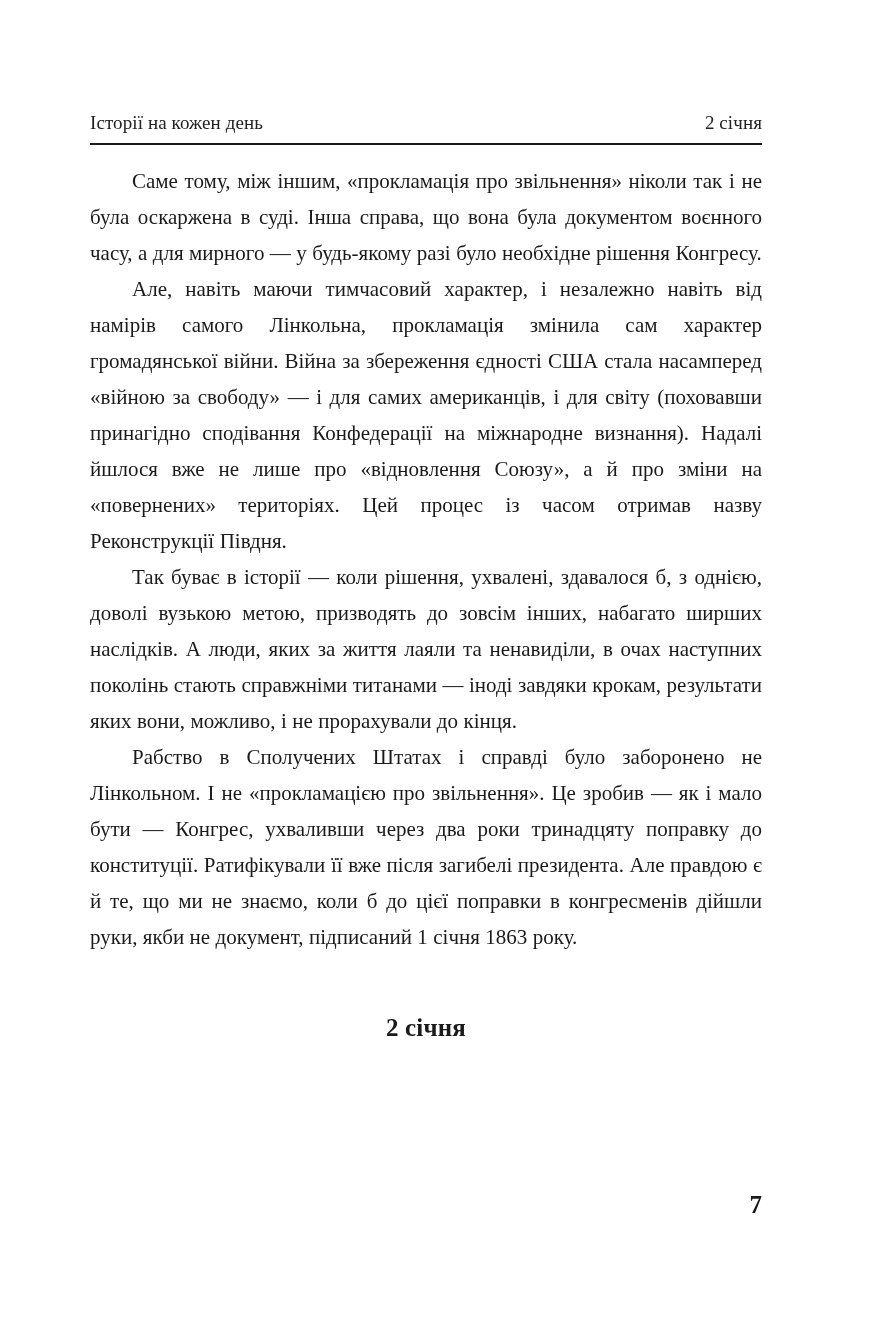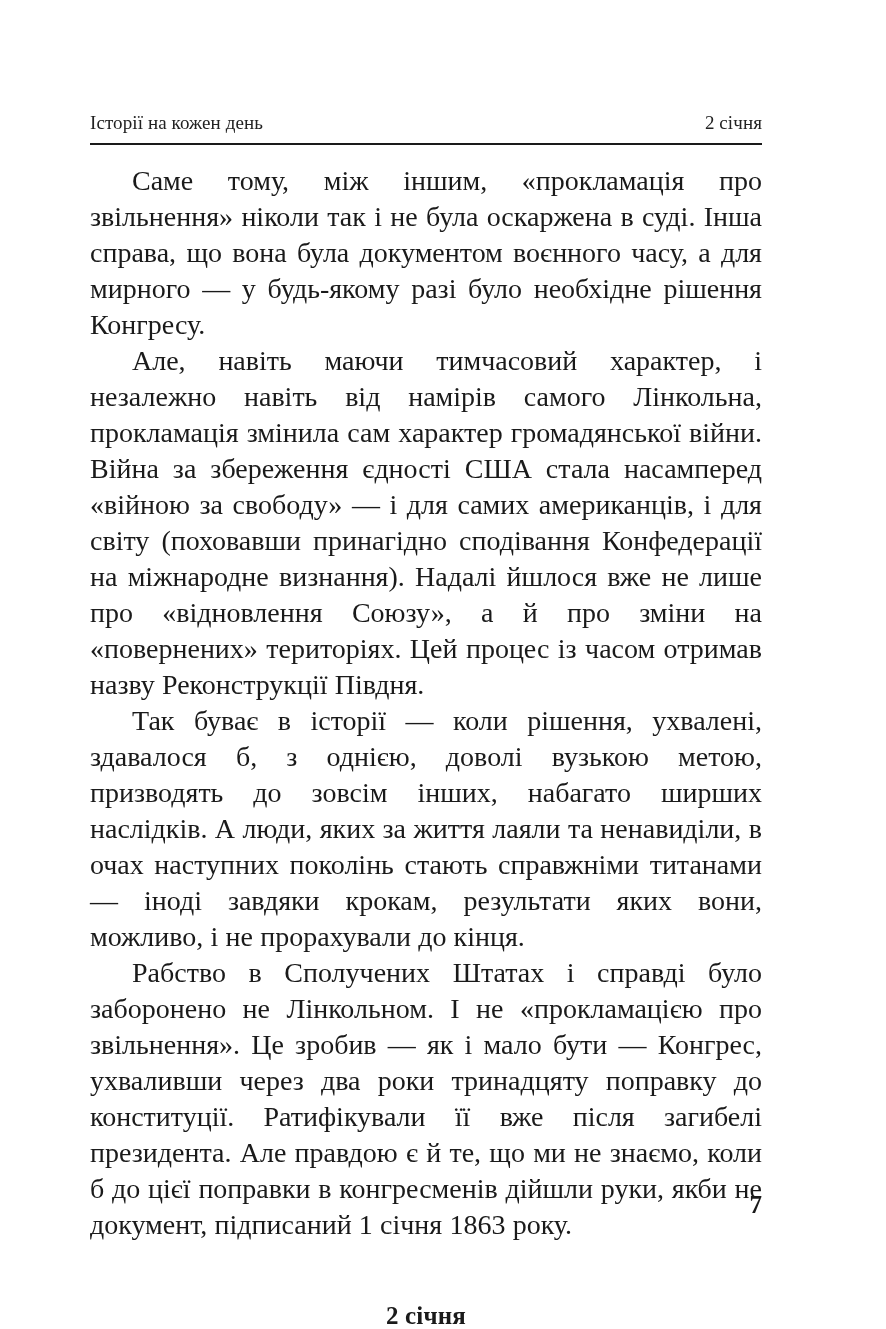--- a/index.html
+++ b/index.html
@@ -57,21 +57,21 @@
   
   .body-text {
     position: absolute;
     left: 90px;
     top: 163px;
     width: 672px;
   }
 
   p.para {
     margin: 0;
-    font-size: 28px;
+    font-size: 21px;
     line-height: 36px;
     text-align: justify;
     text-justify: inter-word;
     text-indent: 42px;
     hyphens: manual;
     -webkit-hyphens: manual;
     word-spacing: 0.2px;
   }
 
   

